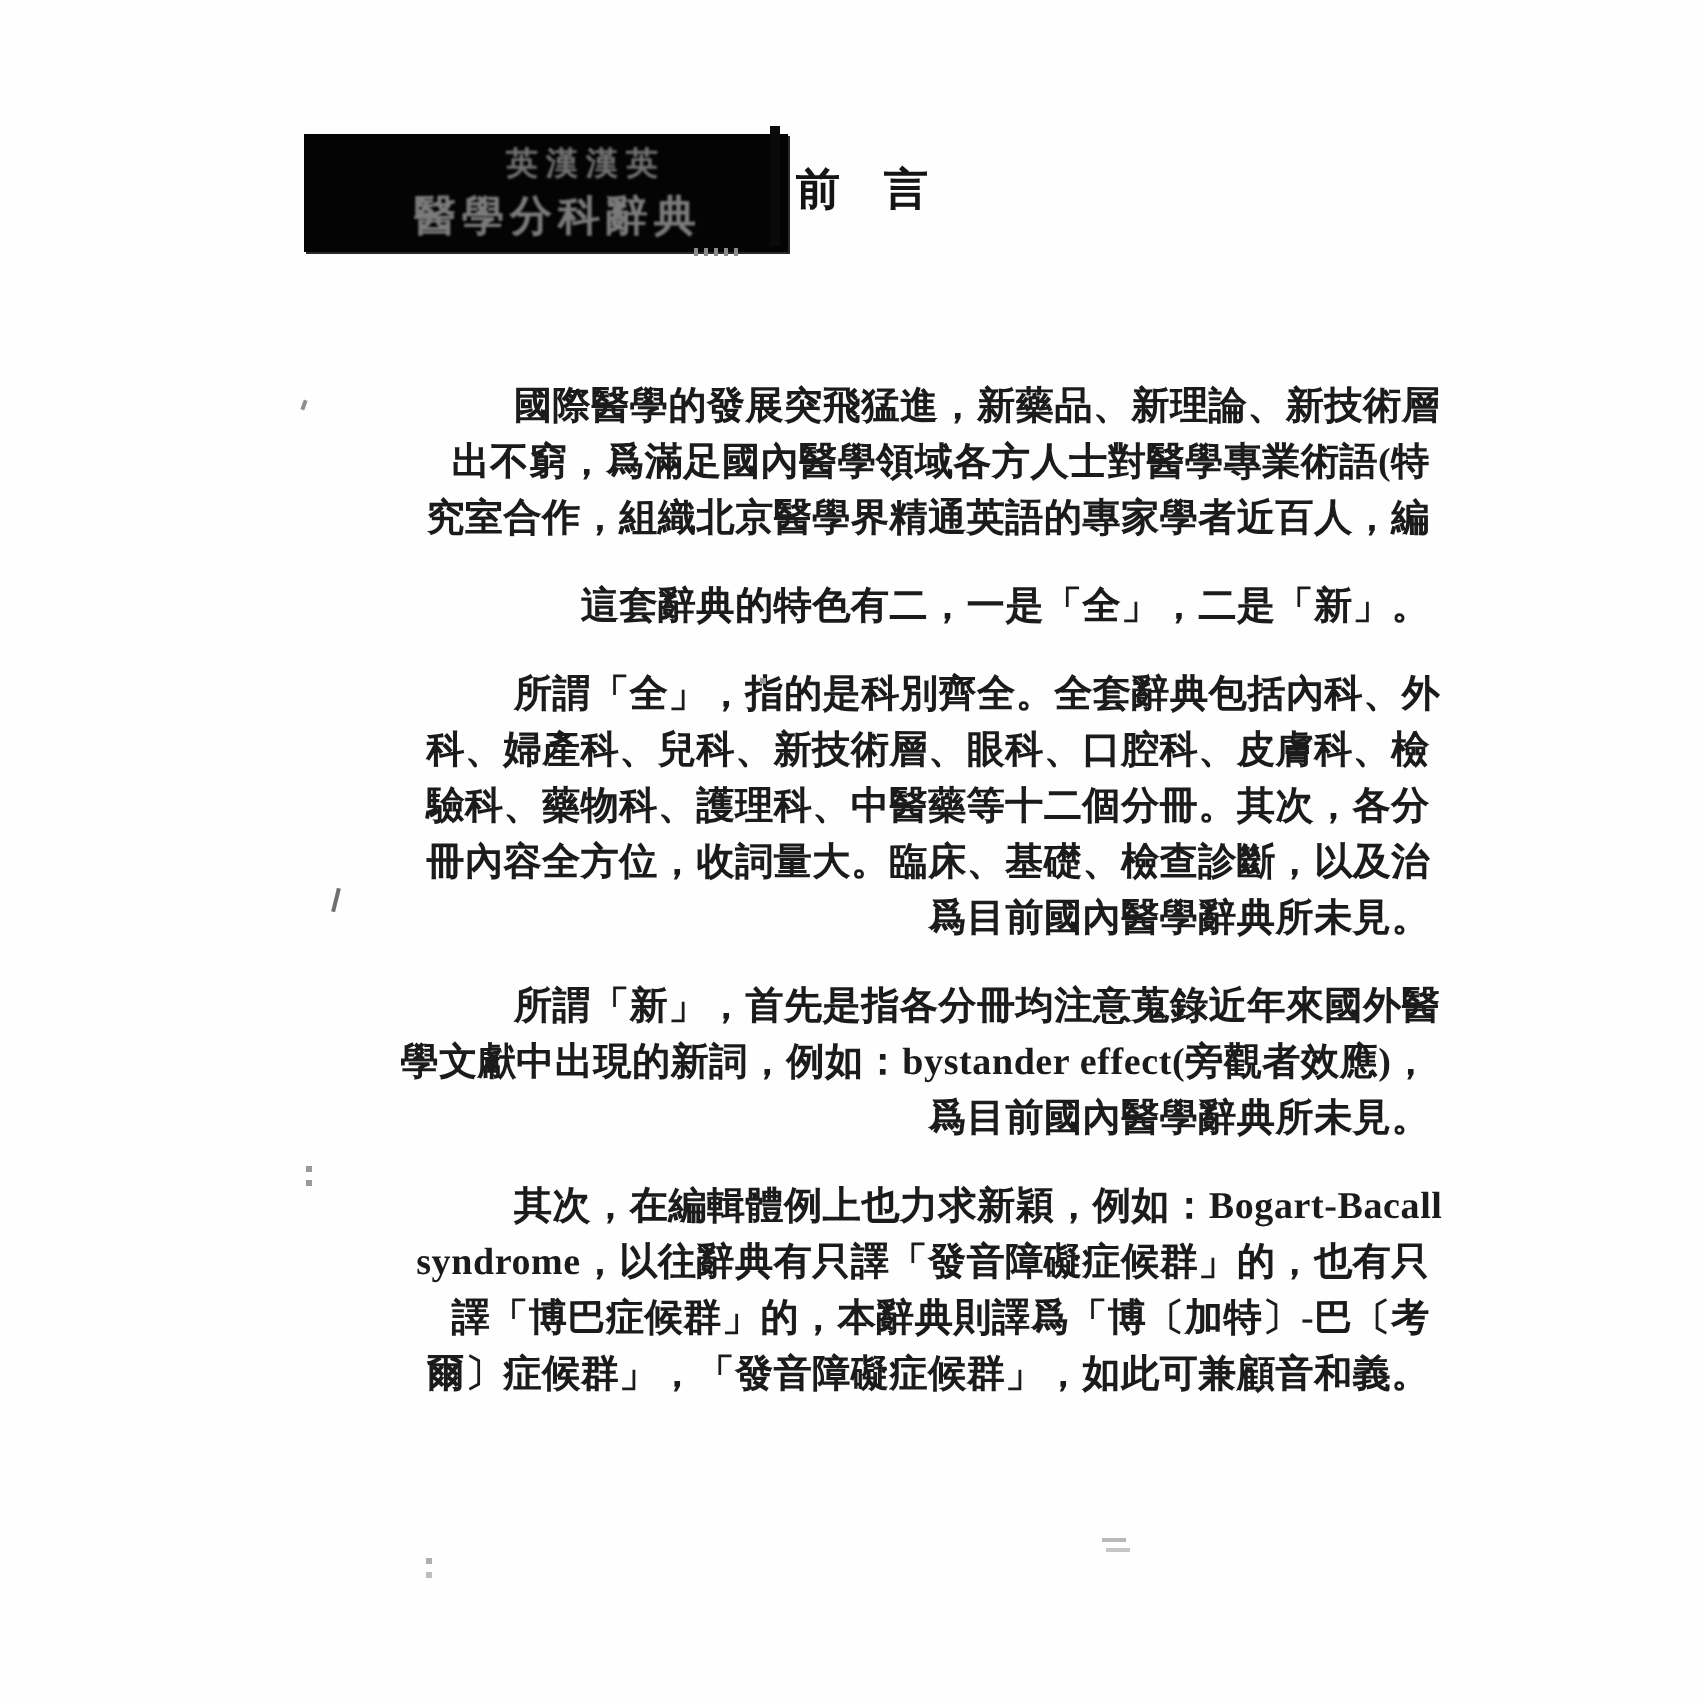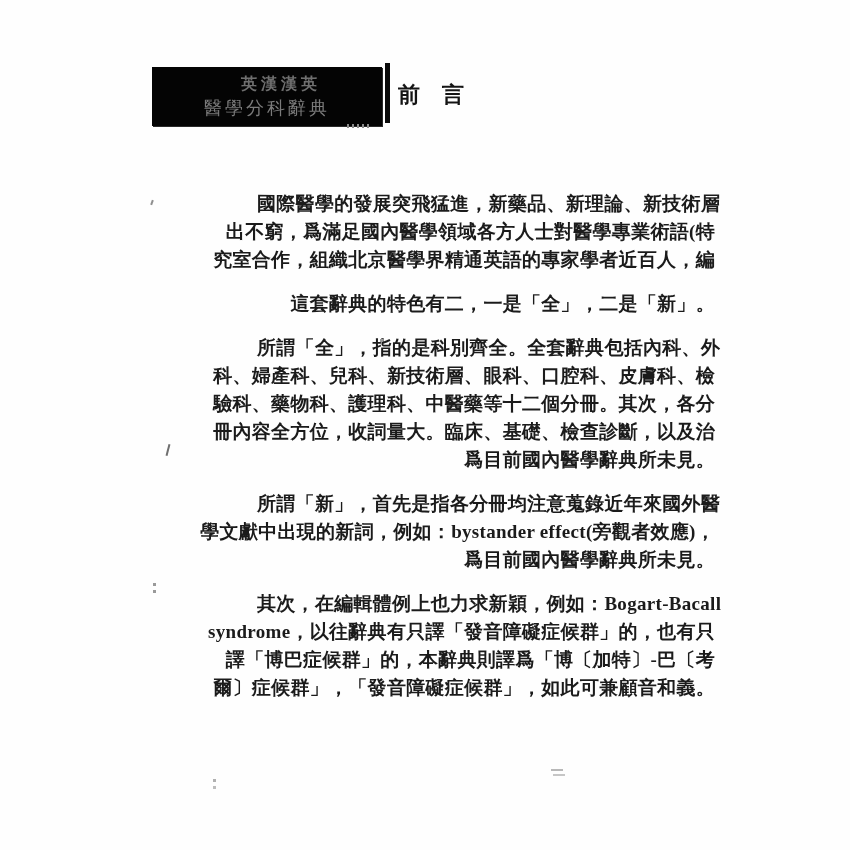--- a/index.html
+++ b/index.html
@@ -17,32 +17,33 @@
     position: absolute;
     left: 152px; top: 67px;
     width: 230px; height: 59px;
     background: #040404;
     display: flex;
     flex-direction: column;
     justify-content: center;
     align-items: center;
     gap: 1px;
     box-shadow: 1px 1px 0 #2a2a2a;
+    padding-left: 12px;
   }
   .title-plate .t1 {
     font-size: 16px;
     font-weight: bold;
     letter-spacing: 4px;
     color: #6f6f6f;
     filter: blur(0.4px);
     transform: translateX(14px);
   }
   .title-plate .t2 {
-    font-size: 18px;
-    font-weight: normal;
+    font-size: 21px;
+    font-weight: bold;
     letter-spacing: 3px;
     color: #7b7b7b;
     filter: blur(0.4px);
   }
   .vrule {
     position: absolute;
     left: 385px; top: 63px;
     width: 5px; height: 60px;
     background: #0a0a0a;
   }

